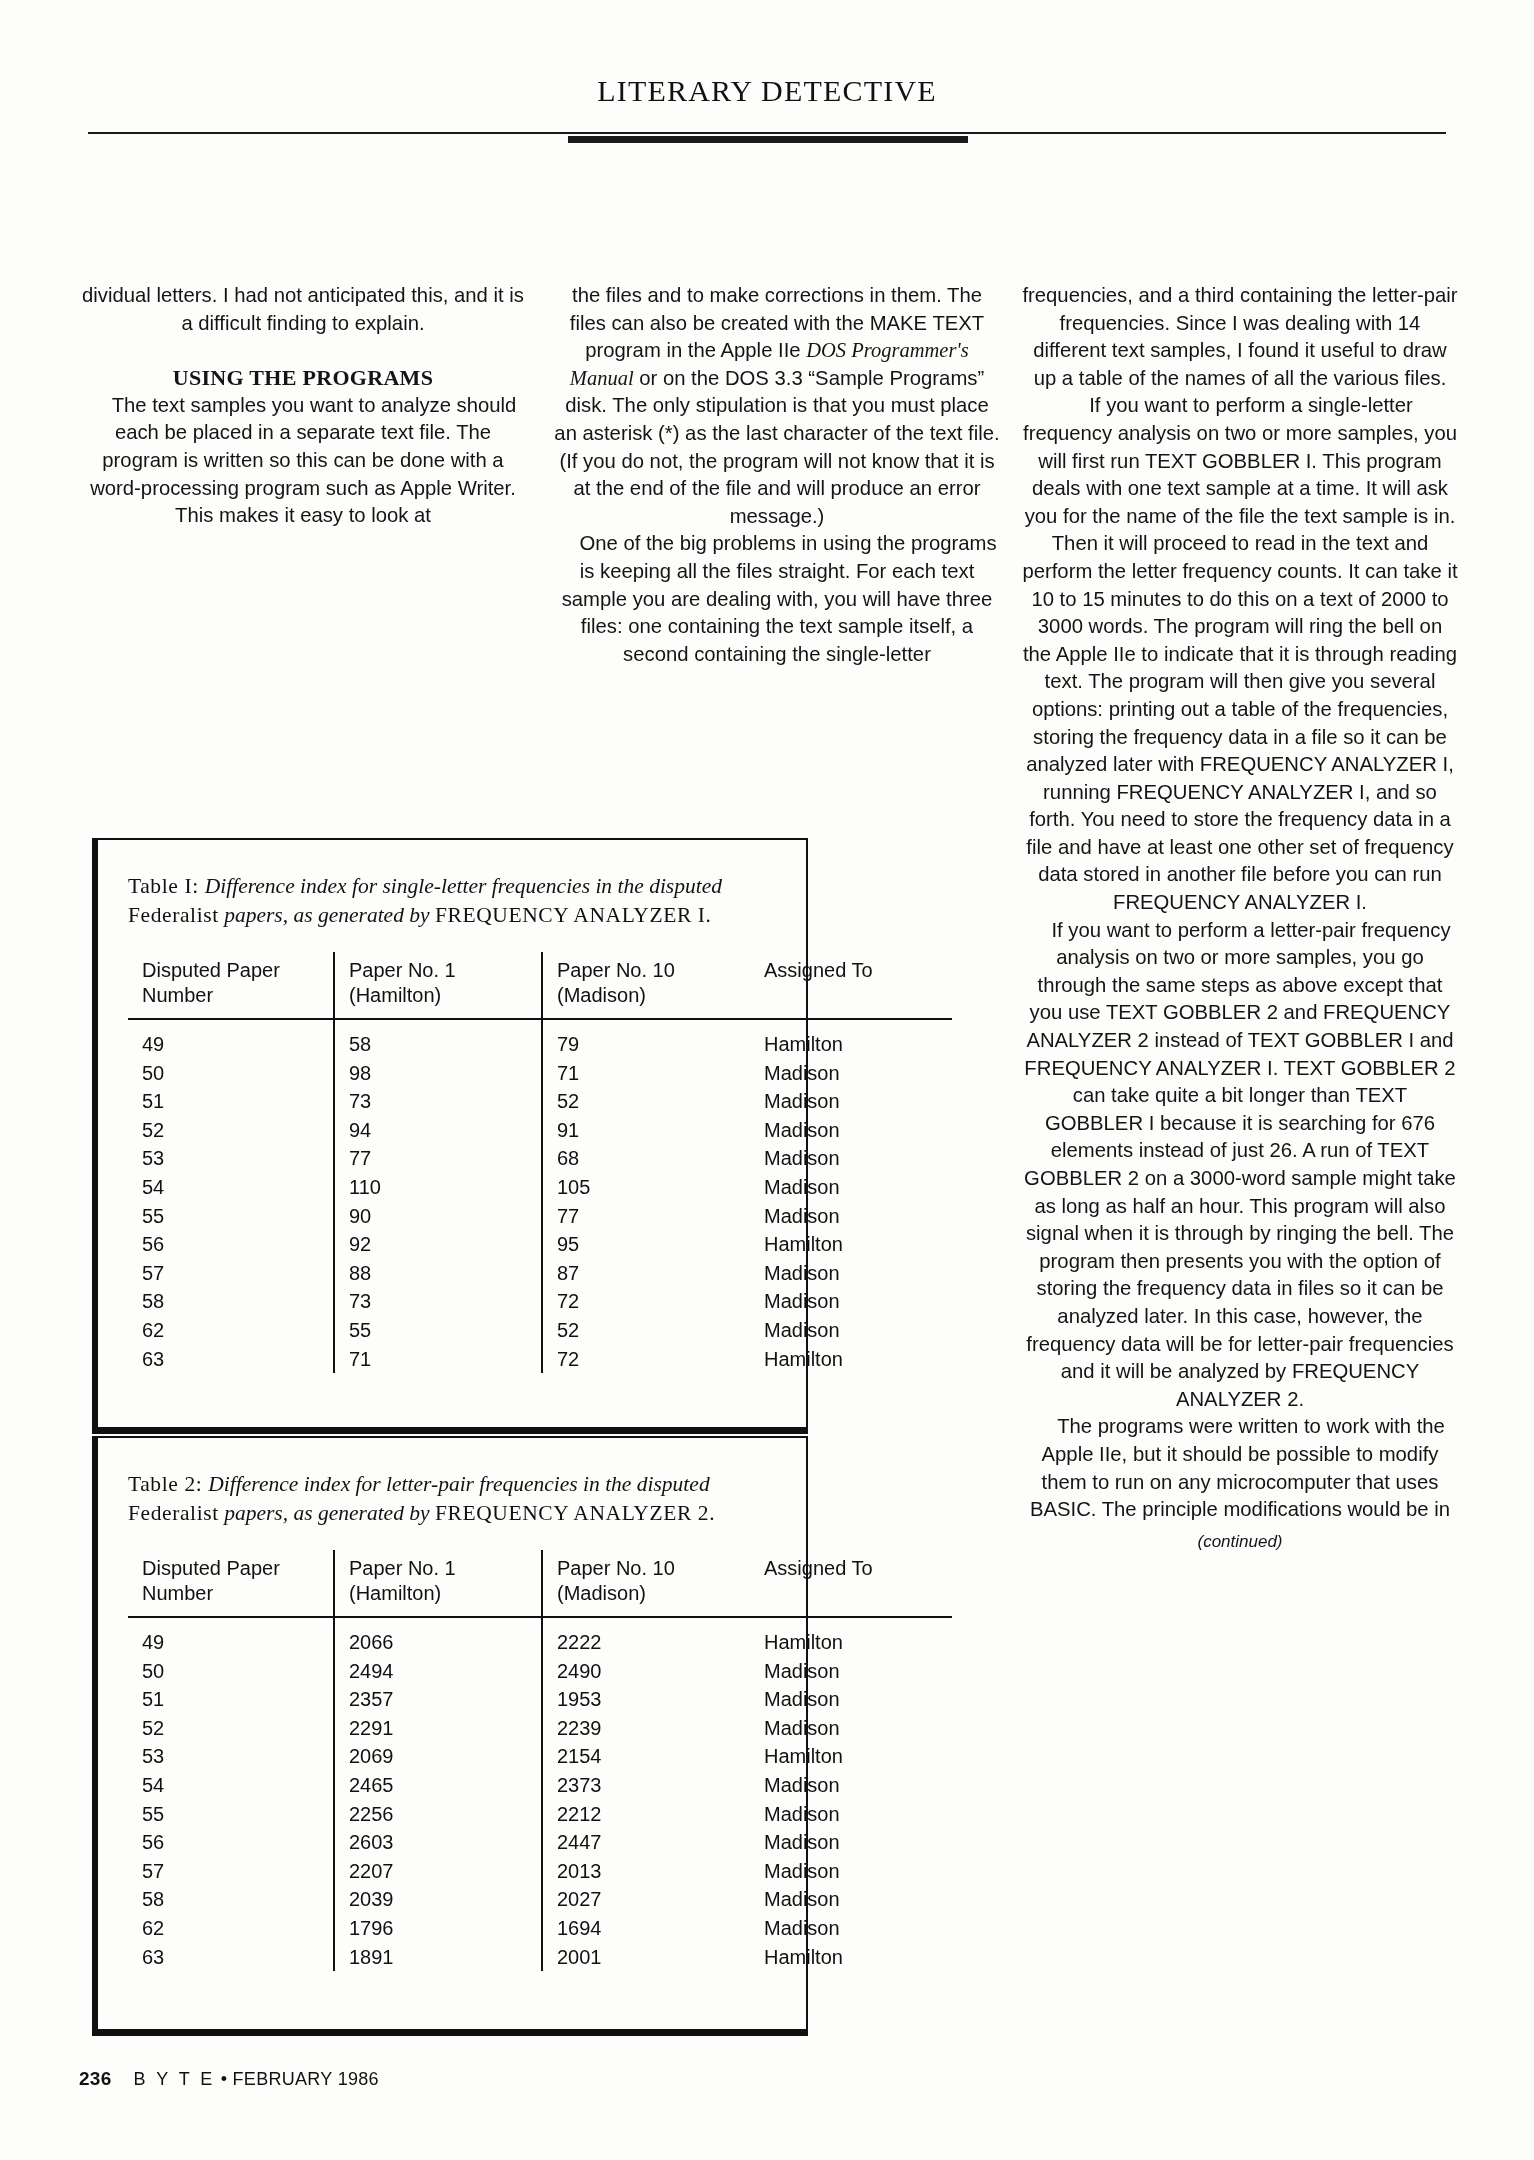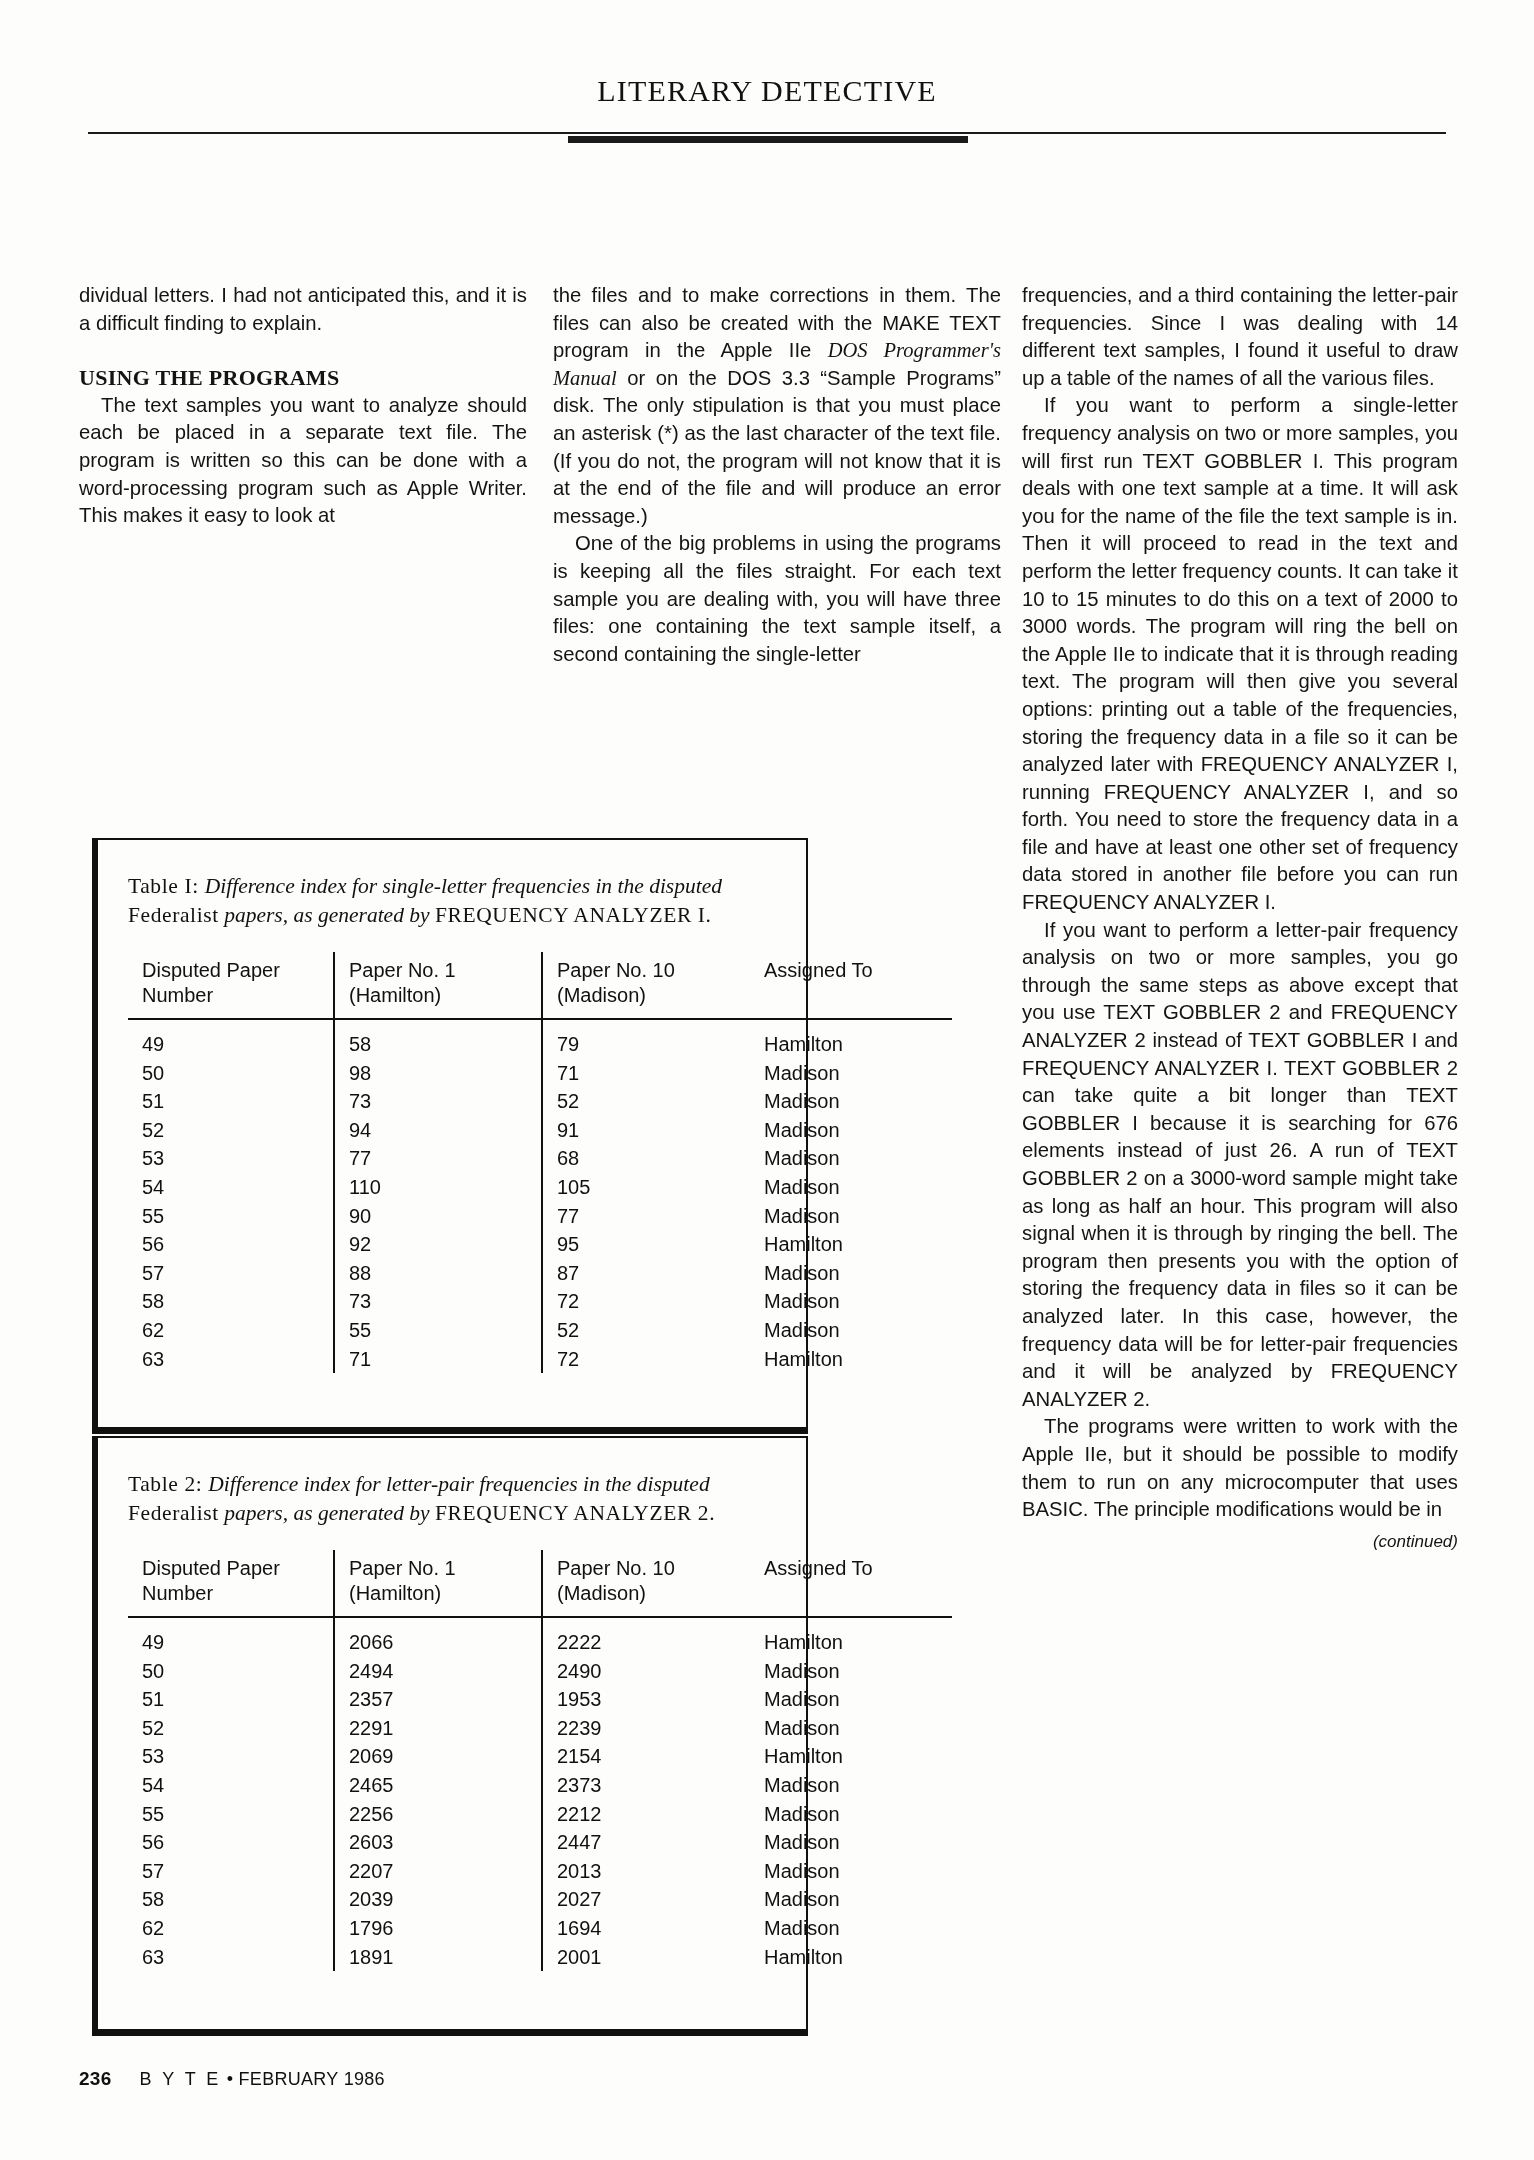--- a/index.html
+++ b/index.html
@@ -56,21 +56,21 @@
   
   .col {
     position: absolute;
     top: 282px;
     font-family: "Liberation Sans", sans-serif;
     font-size: 20.3px;
     line-height: 27.6px;
     text-align: justify;
     color: #141414;
   }
-  .col p { margin: 0; }
+  .col p { margin: 0; text-align: center; }
   .col p.indent { text-indent: 22px; }
 
   #col1 { left: 79px;  width: 448px; }
   #col2 { left: 553px; width: 448px; }
   #col3 { left: 1022px; width: 436px; }
 
   .subhead {
     font-family: "Liberation Serif", serif;
     font-weight: bold;
     font-size: 22px;
@@ -149,21 +149,21 @@
     left: 79px;
     top: 2068px;
     font-family: "Liberation Sans", sans-serif;
     font-size: 18px;
     color: #111;
     letter-spacing: 0.3px;
   }
   .footer .pgnum {
     font-weight: bold;
     font-size: 19px;
-    margin-right: 28px;
+    margin-right: 22px;
   }
   .footer .mag { letter-spacing: 3px; }
 </style>
 </head>
 <body>
 
 <div class="page">
 
   <div class="runhead">
     <span class="runhead-title">LITERARY DETECTIVE</span>

